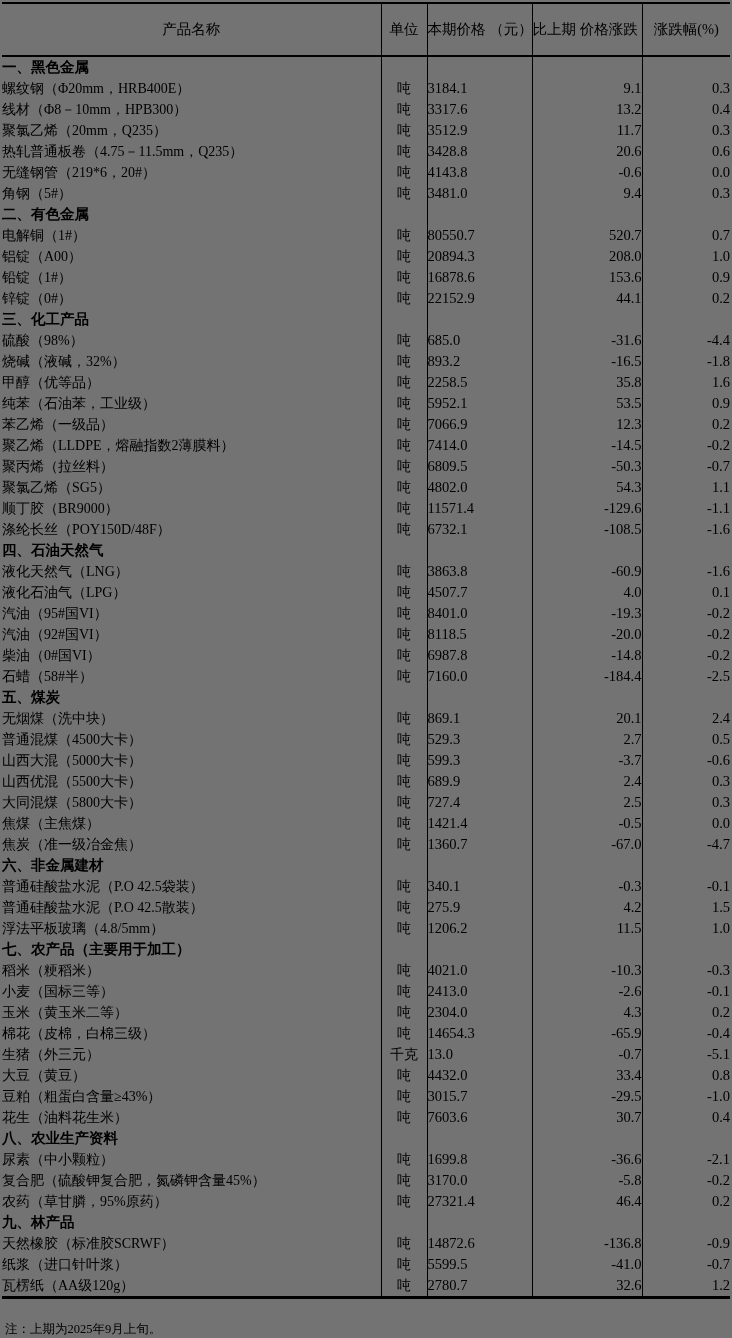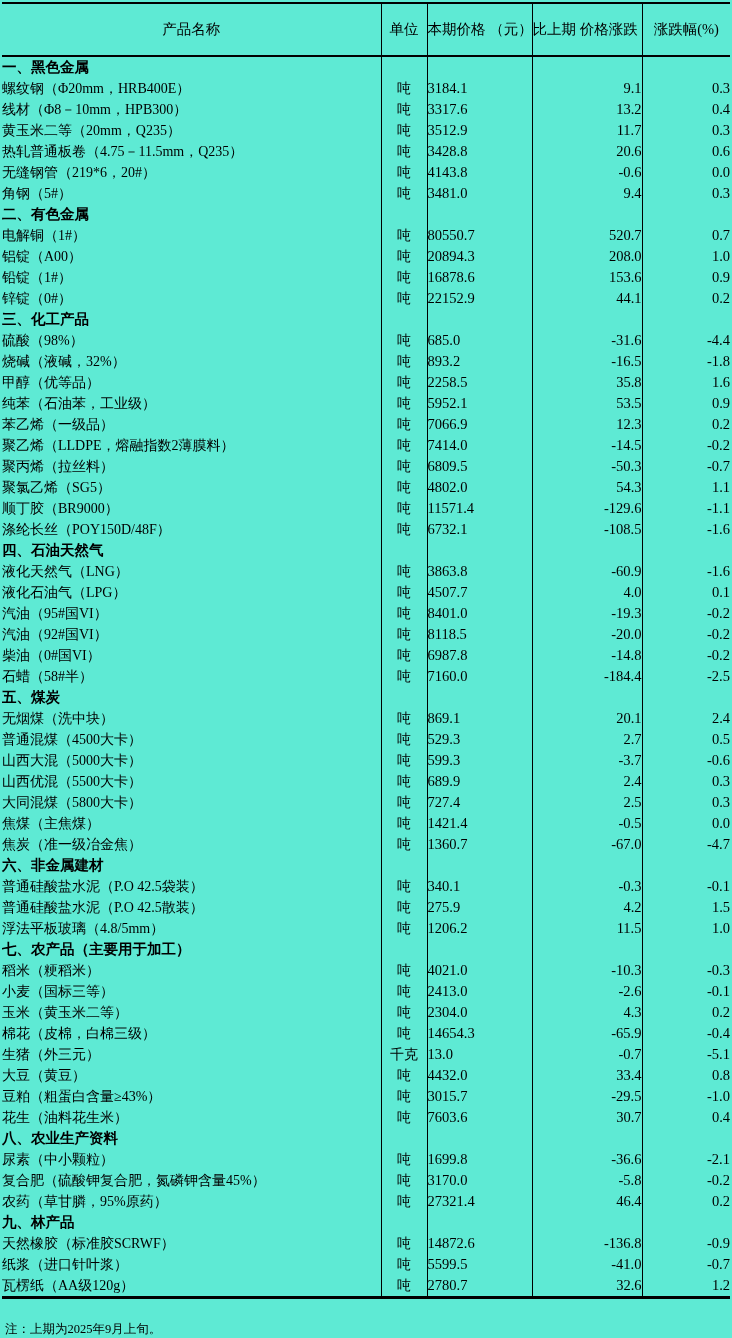--- a/index.html
+++ b/index.html
@@ -7,21 +7,21 @@
     margin: 0;
     padding: 0;
     background: #ffffff;
     color: #000000;
     font-family: "Liberation Serif", "DejaVu Serif", serif;
   }
   .page {
     width: 732px;
     height: 1338px;
     padding: 2px 2px 0 2px;
-    background: #5eead4;
+    background: #737373;
     overflow: hidden;
   }
   table.price-table {
     border-collapse: collapse;
     table-layout: fixed;
     width: 728px;
     border-top: 2px solid #000;
     border-bottom: 3px solid #000;
   }
   table.price-table th,
@@ -123,21 +123,21 @@
           <td class="pct-cell">0.3</td>
         </tr>
         <tr>
           <td class="name-cell">线材（Φ8－10mm，HPB300）</td>
           <td class="unit-cell">吨</td>
           <td class="price-cell">3317.6</td>
           <td class="change-cell">13.2</td>
           <td class="pct-cell">0.4</td>
         </tr>
         <tr>
-          <td class="name-cell">黄玉米二等（20mm，Q235）</td>
+          <td class="name-cell">聚氯乙烯（20mm，Q235）</td>
           <td class="unit-cell">吨</td>
           <td class="price-cell">3512.9</td>
           <td class="change-cell">11.7</td>
           <td class="pct-cell">0.3</td>
         </tr>
         <tr>
           <td class="name-cell">热轧普通板卷（4.75－11.5mm，Q235）</td>
           <td class="unit-cell">吨</td>
           <td class="price-cell">3428.8</td>
           <td class="change-cell">20.6</td>

